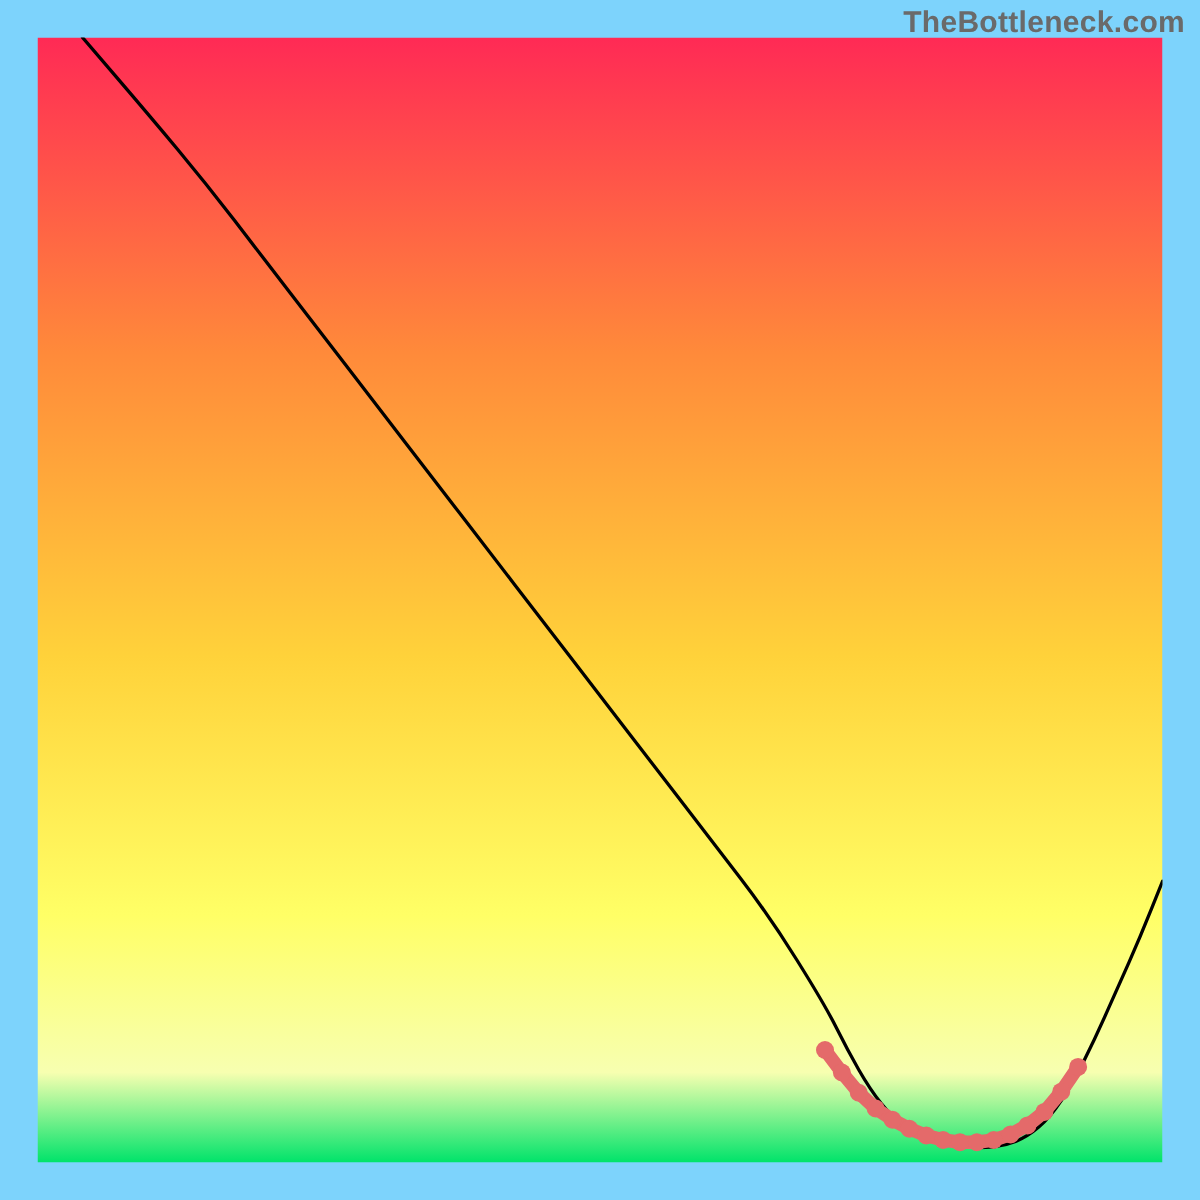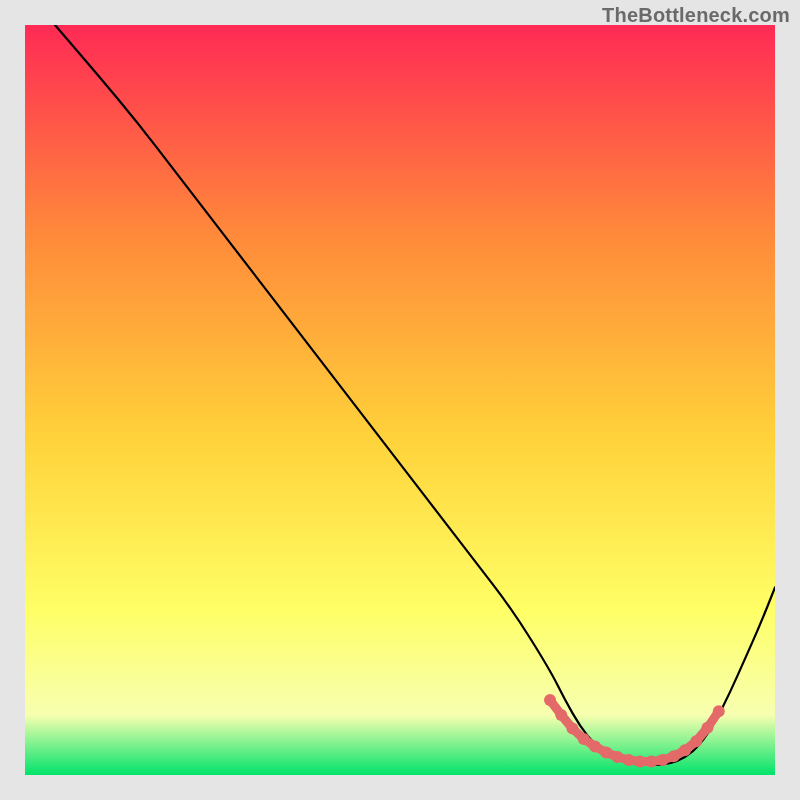--- a/index.html
+++ b/index.html
@@ -8,21 +8,21 @@
     width: 800px;
     height: 800px;
     background: #000;
     overflow: hidden;
     font-family: Arial, Helvetica, sans-serif;
   }
   .frame {
     position: absolute;
     left: 0; top: 0;
     width: 800px; height: 800px;
-    background: #e5e5e5;
+    background: #7dd3fc;
   }
   .watermark {
     position: absolute;
     top: 4px;
     right: 10px;
     color: #6a6a6a;
     font-size: 20px;
     font-weight: 600;
     letter-spacing: 0.2px;
     z-index: 10;

